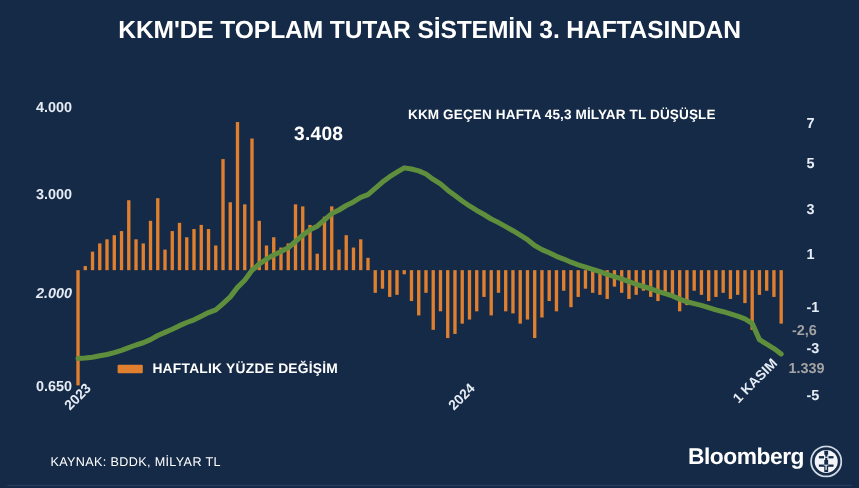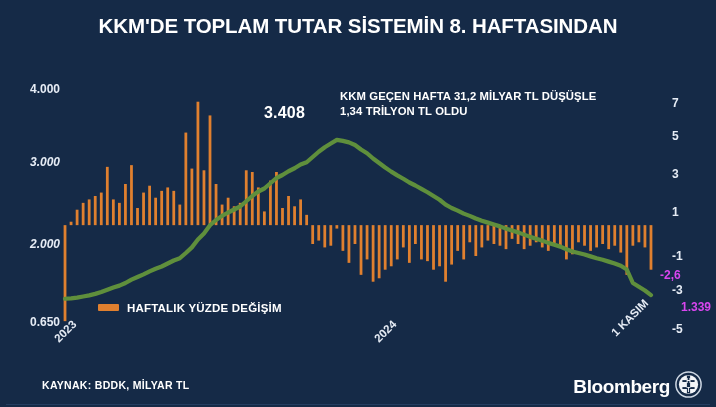--- a/index.html
+++ b/index.html
@@ -48,21 +48,21 @@
     position:absolute;
     left:672px;
     width:40px;
     text-align:left;
     color:#e6ecf5;
     font-size:12px;
     font-weight:bold;
   }
   .callout{
     position:absolute;
-    color:#d946ef;
+    color:#a3a3a3;
     font-size:12px;
     font-weight:bold;
     white-space:nowrap;
     text-align:right;
   }
   
   .xlbl{
     position:absolute;
     color:#e6ecf5;
     font-size:11.5px;
@@ -72,21 +72,20 @@
     transform-origin:left top;
   }
   
   #peak{
     position:absolute;
     left:245px; top:104px;
     color:#ffffff;
     font-size:16px;
     font-weight:bold;
     letter-spacing:0.2px;
-    margin-left:19px;
   }
   
   #annot{
     position:absolute;
     left:340px; top:89px;
     color:#ffffff;
     font-size:11.3px;
     font-weight:bold;
     line-height:15px;
     letter-spacing:0.1px;
@@ -115,29 +114,29 @@
     font-weight:bold;
     letter-spacing:0.2px;
     white-space:nowrap;
   }
   
   #source{
     position:absolute;
     left:42px; top:379px;
     color:#ffffff;
     font-size:10.5px;
-    font-weight:bold;
+    font-weight:normal;
     letter-spacing:0.3px;
     white-space:nowrap;
   }
   #brand{
     position:absolute;
     right:14px; top:371px;
     display:flex;
-    align-items:flex-end;
+    align-items:flex-start;
   }
   #bb-word{
     color:#ffffff;
     font-size:19px;
     font-weight:bold;
     letter-spacing:-0.4px;
     font-family:"Liberation Sans", sans-serif;
   }
   #ht-badge{
     margin-left:5px;
@@ -150,50 +149,49 @@
     height:1px;
     background:#243d60;
   }
 </style>
 </head>
 <body>
 
 <div id="page">
 
   <div id="title">
-    <span class="ln">KKM'DE TOPLAM TUTAR SİSTEMİN 8. HAFTASINDAN</span>
+    <span class="ln">KKM'DE TOPLAM TUTAR SİSTEMİN 3. HAFTASINDAN</span>
   </div>
 
   <div class="axis-left">
     <div class="lbl-left" style="left:8px;top:82px;">4.000</div>
-    <div class="lbl-left" style="left:8px;top:155px;font-style:italic;">3.000</div>
+    <div class="lbl-left" style="left:8px;top:155px;">3.000</div>
     <div class="lbl-left" style="left:8px;top:237px;font-style:italic;">2.000</div>
     <div class="lbl-left" style="left:8px;top:315px;">0.650</div>
 
     <div class="lbl-right" style="top:96px;">7</div>
     <div class="lbl-right" style="top:129px;">5</div>
     <div class="lbl-right" style="top:167px;">3</div>
     <div class="lbl-right" style="top:205px;">1</div>
     <div class="lbl-right" style="top:249px;">-1</div>
     <div class="lbl-right" style="top:283px;">-3</div>
     <div class="lbl-right" style="top:322px;">-5</div>
 
     <div class="callout" style="left:660px;top:268px;">-2,6</div>
-    <div class="callout" style="left:681px;top:300px;">1.339</div>
+    <div class="callout" style="left:657px;top:300px;">1.339</div>
 
     <div class="xlbl" style="left:52px;top:336px;">2023</div>
     <div class="xlbl" style="left:372px;top:336px;">2024</div>
     <div class="xlbl" style="left:609px;top:330px;">1 KASIM</div>
   </div>
 
   <div id="peak">3.408</div>
 
   <div id="annot">
-    <span>KKM GEÇEN HAFTA 31,2 MİLYAR TL DÜŞÜŞLE</span>
-    <span>1,34 TRİLYON TL OLDU</span>
+    <span>KKM GEÇEN HAFTA 45,3 MİLYAR TL DÜŞÜŞLE</span>
   </div>
 
   <div id="plot">
     <svg id="plotsvg" width="592" height="240">
       <g id="bars">
           <rect x="1.63" y="137.14" width="2.78" height="96.00" fill="#e0802f"></rect>
           <rect x="7.67" y="133.71" width="2.78" height="3.43" fill="#e0802f"></rect>
           <rect x="13.71" y="121.71" width="2.78" height="15.43" fill="#e0802f"></rect>
           <rect x="19.75" y="114.86" width="2.78" height="22.29" fill="#e0802f"></rect>
           <rect x="25.79" y="111.43" width="2.78" height="25.71" fill="#e0802f"></rect>

